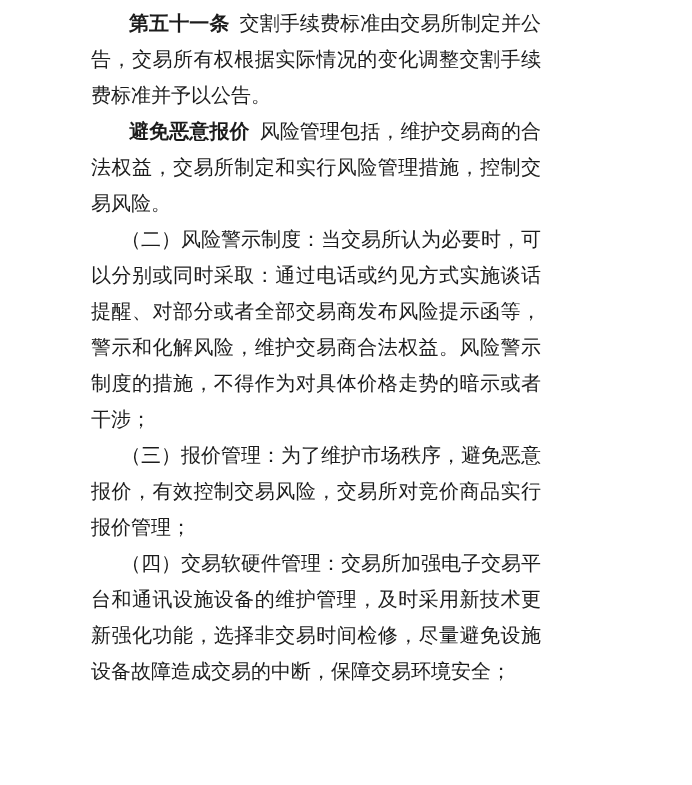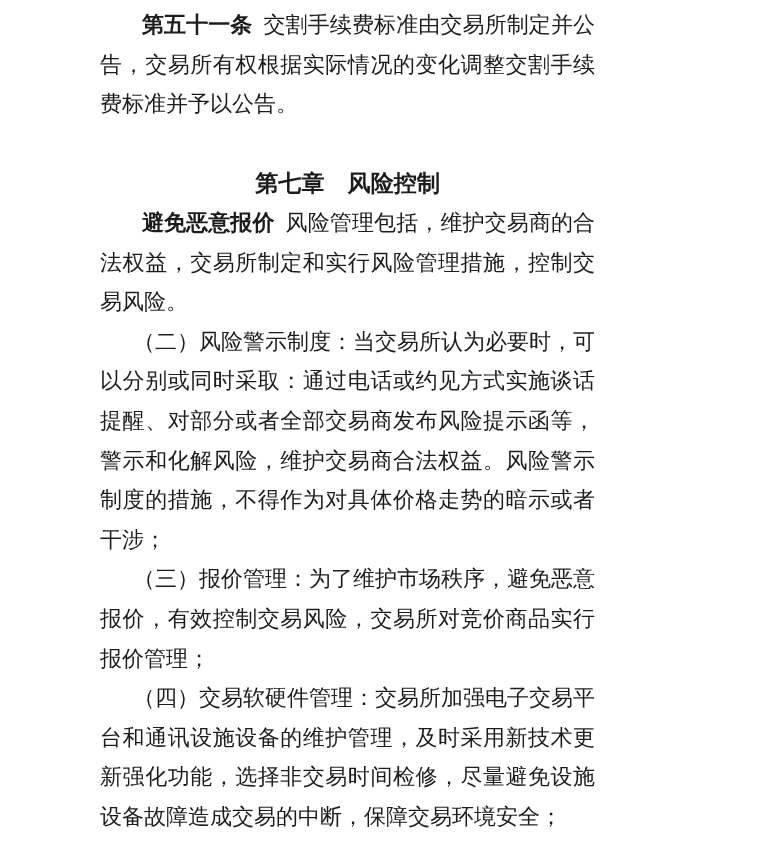--- a/index.html
+++ b/index.html
@@ -49,21 +49,20 @@
 </style>
 </head>
 <body>
 
 <div class="page">
 
   <p class="para">
     <span class="lead">第五十一条</span><span>交割手续费标准由交易所制定并公告，交易所有权根据实际情况的变化调整交割手续费标准并予以公告。</span>
   </p>
 
-  <p class="para chapter-heading">第七章　风险控制</p>
 
   <p class="para">
     <span class="lead">避免恶意报价</span><span>风险管理包括，维护交易商的合法权益，交易所制定和实行风险管理措施，控制交易风险。</span>
   </p>
 
 
 
   <p class="para item">（二）风险警示制度：当交易所认为必要时，可以分别或同时采取：通过电话或约见方式实施谈话提醒、对部分或者全部交易商发布风险提示函等，警示和化解风险，维护交易商合法权益。风险警示制度的措施，不得作为对具体价格走势的暗示或者干涉；</p>
 
   <p class="para item">（三）报价管理：为了维护市场秩序，避免恶意报价，有效控制交易风险，交易所对竞价商品实行报价管理；</p>

